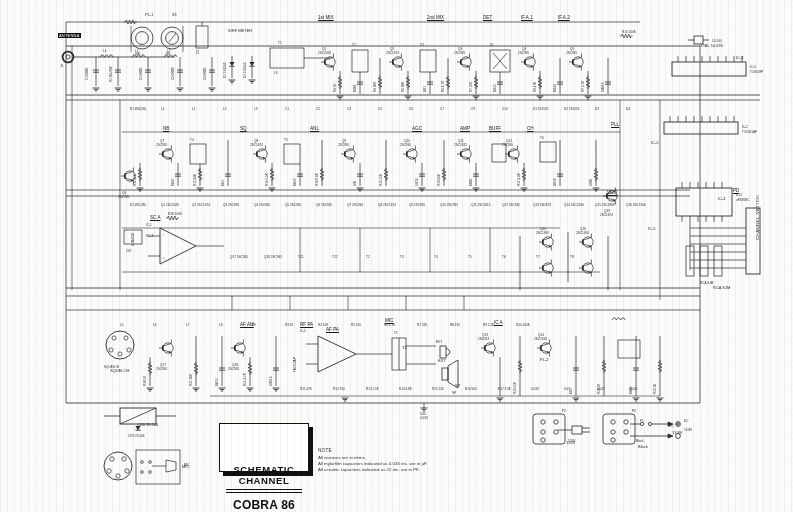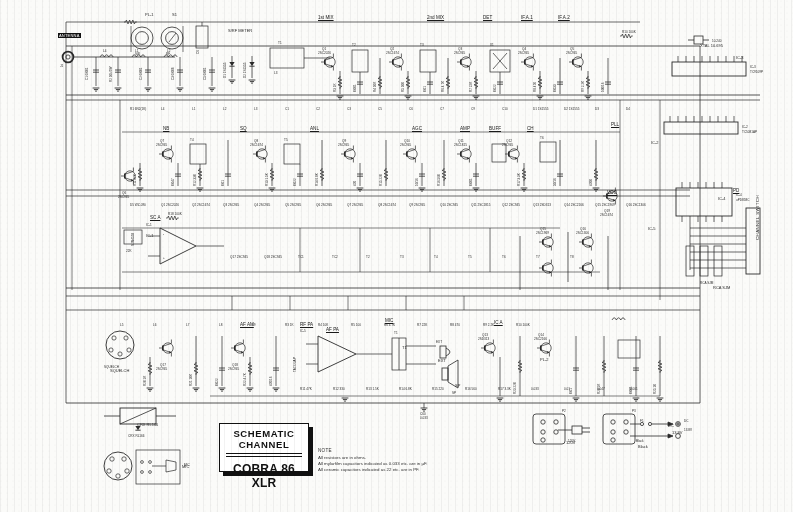--- a/index.html
+++ b/index.html
@@ -4,21 +4,21 @@
 <style>
   html,body{margin:0;padding:0;background:#fff;}
   body{width:793px;height:512px;overflow:hidden;font-family:"Liberation Sans",sans-serif;}
   #sheet{position:relative;width:793px;height:512px;background:#fbfbf9;}
   #svgroot{position:absolute;left:0;top:0;width:793px;height:512px;}
   .tt{font-family:"Liberation Sans",sans-serif;font-size:3.1px;fill:#2a2a2a;}
   
   #titleblock{position:absolute;left:219px;top:423px;width:88px;height:47px;
       background:#fff;border:1.3px solid #111;box-shadow:4px 4px 0 #111;}
   #titleblock .tline{font-size:9.5px;letter-spacing:.6px;text-align:center;color:#111;font-weight:600;}
-  #tb-top{padding-top:4px;}
+  #tb-top{padding-top:4px;margin-top:36px;}
   #tb-rule{margin:3px 6px 0 6px;border-top:1.2px solid #111;border-bottom:1.2px solid #111;height:2px;}
   #tb-model{padding-top:5px;font-size:12px;font-weight:700;letter-spacing:.2px;text-align:center;color:#111;}
   
   #note{position:absolute;left:318px;top:448px;color:#333;}
   #note .nh{font-size:4.6px;letter-spacing:.3px;margin-bottom:2px;}
   #note .nl{font-size:4.4px;line-height:6.2px;}
   .ant-lbl{position:absolute;font-size:4px;background:#111;color:#fff;padding:0 1px;letter-spacing:.2px;}
   #grain{position:absolute;left:0;top:0;width:793px;height:512px;pointer-events:none;opacity:.05;
     background-image:repeating-linear-gradient(90deg,#000 0 1px,transparent 1px 7px);}
 </style>

